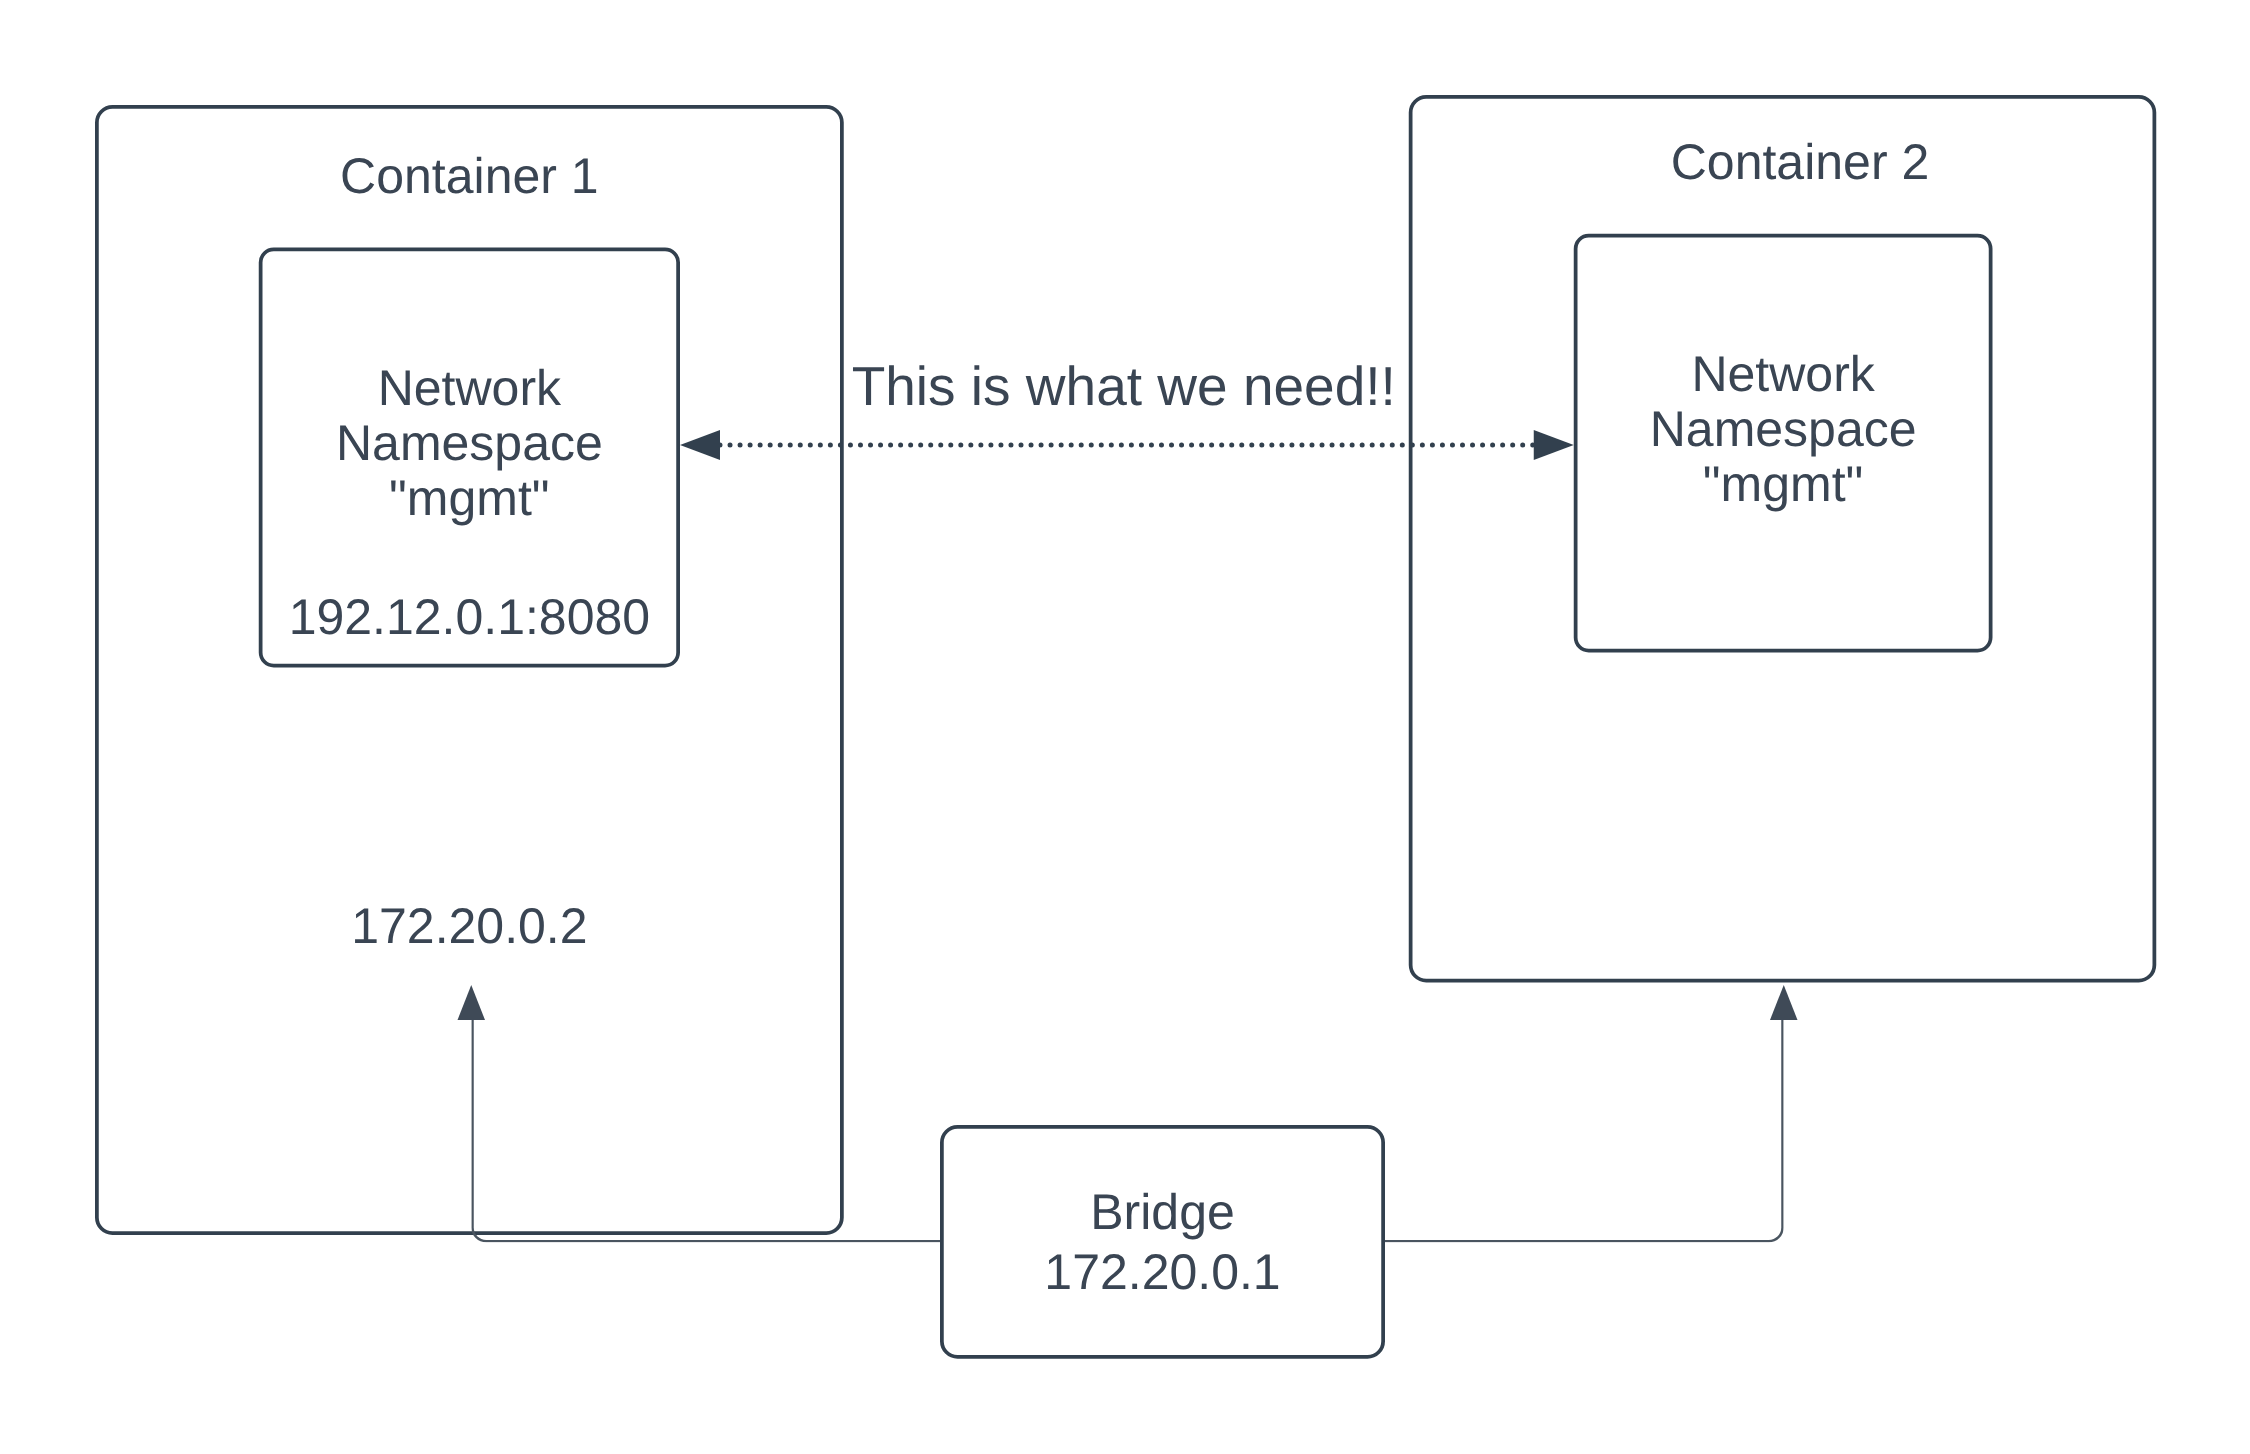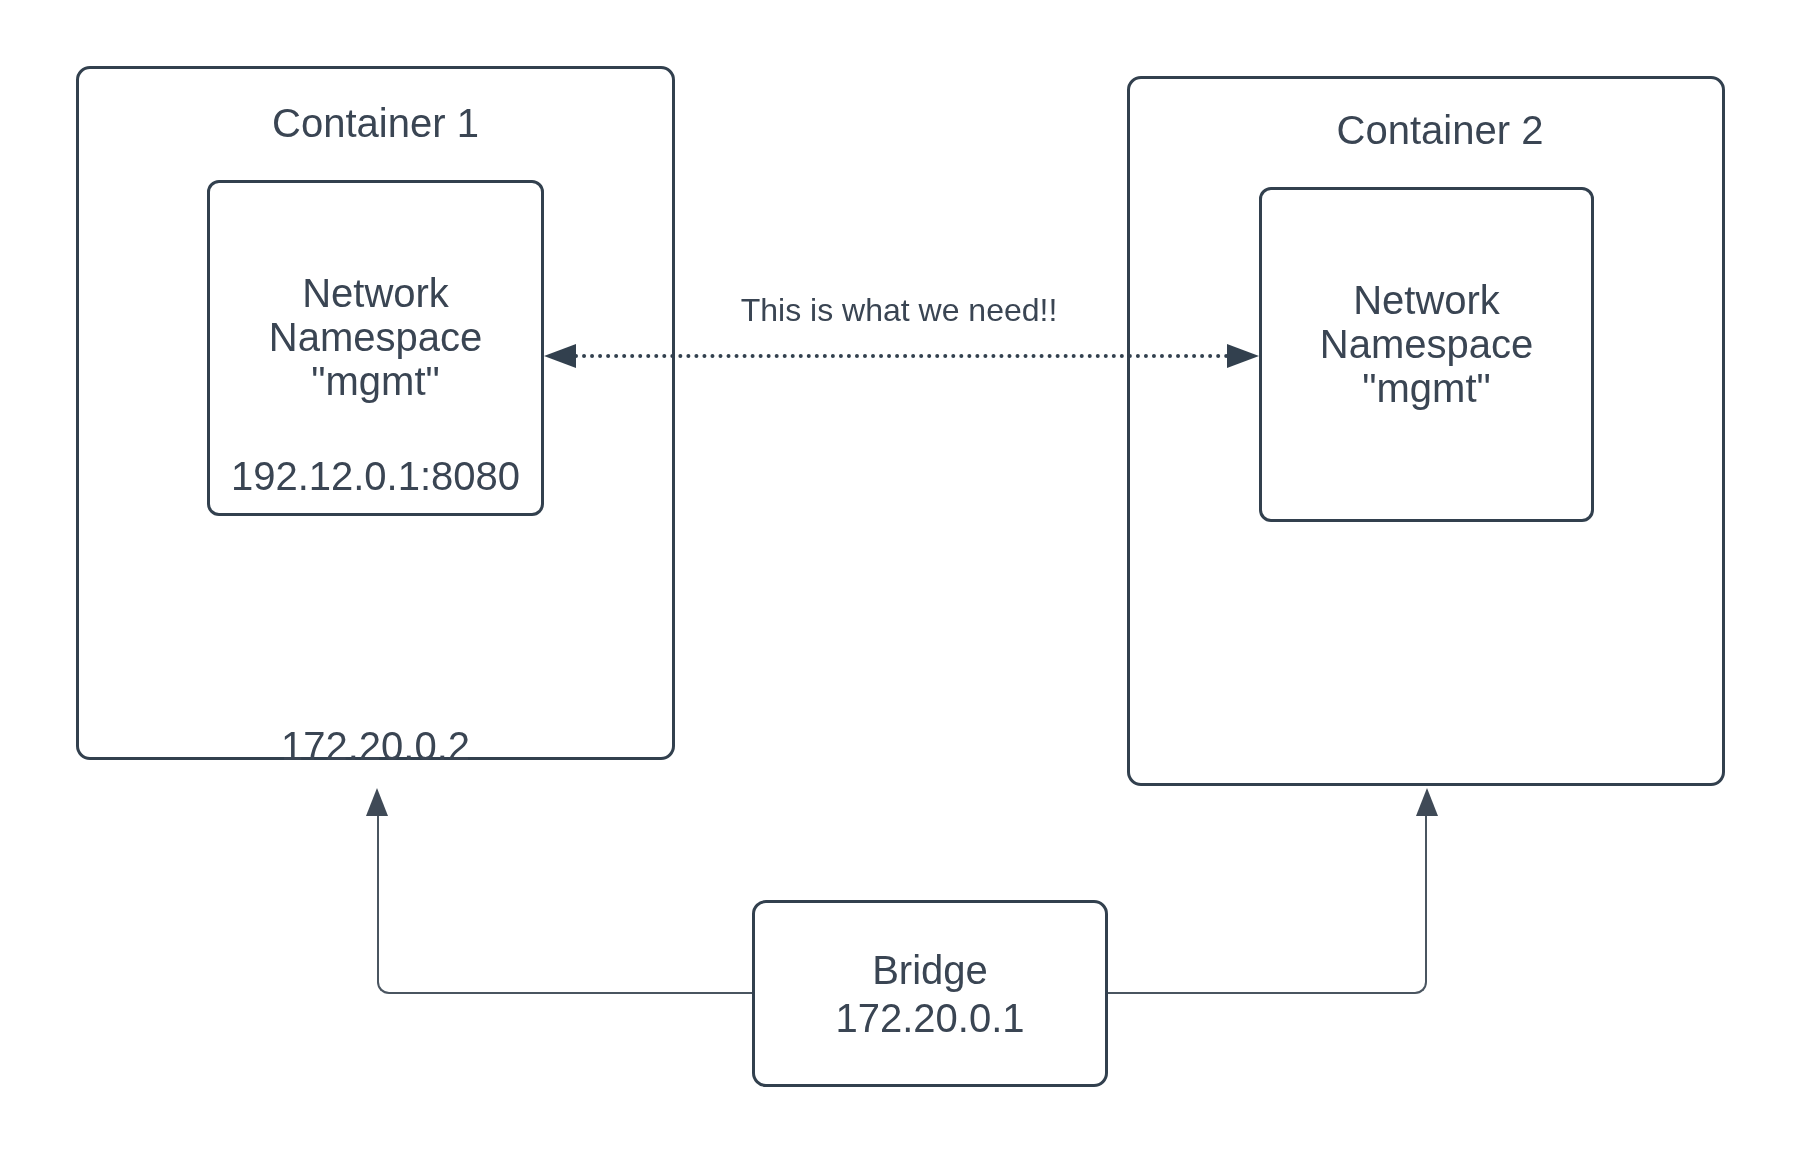--- a/index.html
+++ b/index.html
@@ -23,45 +23,45 @@
   .label {
     position: absolute;
     left: 0; right: 0;
     text-align: center;
     font-size: 40px;
     line-height: 44px;
     white-space: pre-line;
     color: #3a4553;
   }
   
-  .container-1 { left: 76px; top: 66px; width: 599px; height: 694px; }
+  .container-1 { left: 76px; top: 84px; width: 599px; height: 904px; }
   .container-1 .title { top: 32px; }
   .ns-box-1 { left: 128px; top: 111px; width: 337px; height: 336px; }
   .ns-label { top: 88px; }
   .endpoint { top: 271px; }
-  .container-1 .host-ip { top: 632px; margin-top: 23px; }
+  .container-1 .host-ip { top: 632px; }
   
   .container-2 { left: 1127px; top: 76px; width: 598px; height: 710px; }
   .container-2 .title { top: 29px; padding-left: 28px; }
   .ns-box-2 { left: 129px; top: 108px; width: 335px; height: 335px; }
   .container-2 .host-ip { top: 629px; }
   
   .link-line {
     position: absolute;
     left: 574px; top: 354px; width: 655px; height: 0;
     border-top: 4px dotted #32404e;
   }
   .tri { position: absolute; width: 0; height: 0; border: solid transparent; }
   .head-left  { left: 544px;  top: 344px; border-width: 12px 32px 12px 0; border-right-color: #32404e; }
   .head-right { left: 1227px; top: 344px; border-width: 12px 0 12px 32px; border-left-color: #32404e; }
   .link-label {
     position: absolute;
     left: 899px; top: 288px;
     transform: translateX(-50%);
-    font-size: 32px; line-height: 44px;
+    font-size: 44px; line-height: 44px;
     white-space: nowrap;
     color: #3a4553;
   }
   
   .bridge {
     left: 752px; top: 900px; width: 356px; height: 187px;
     display: flex; flex-direction: column; justify-content: center;
     text-align: center; font-size: 40px; line-height: 48px;
   }
   .connector {

